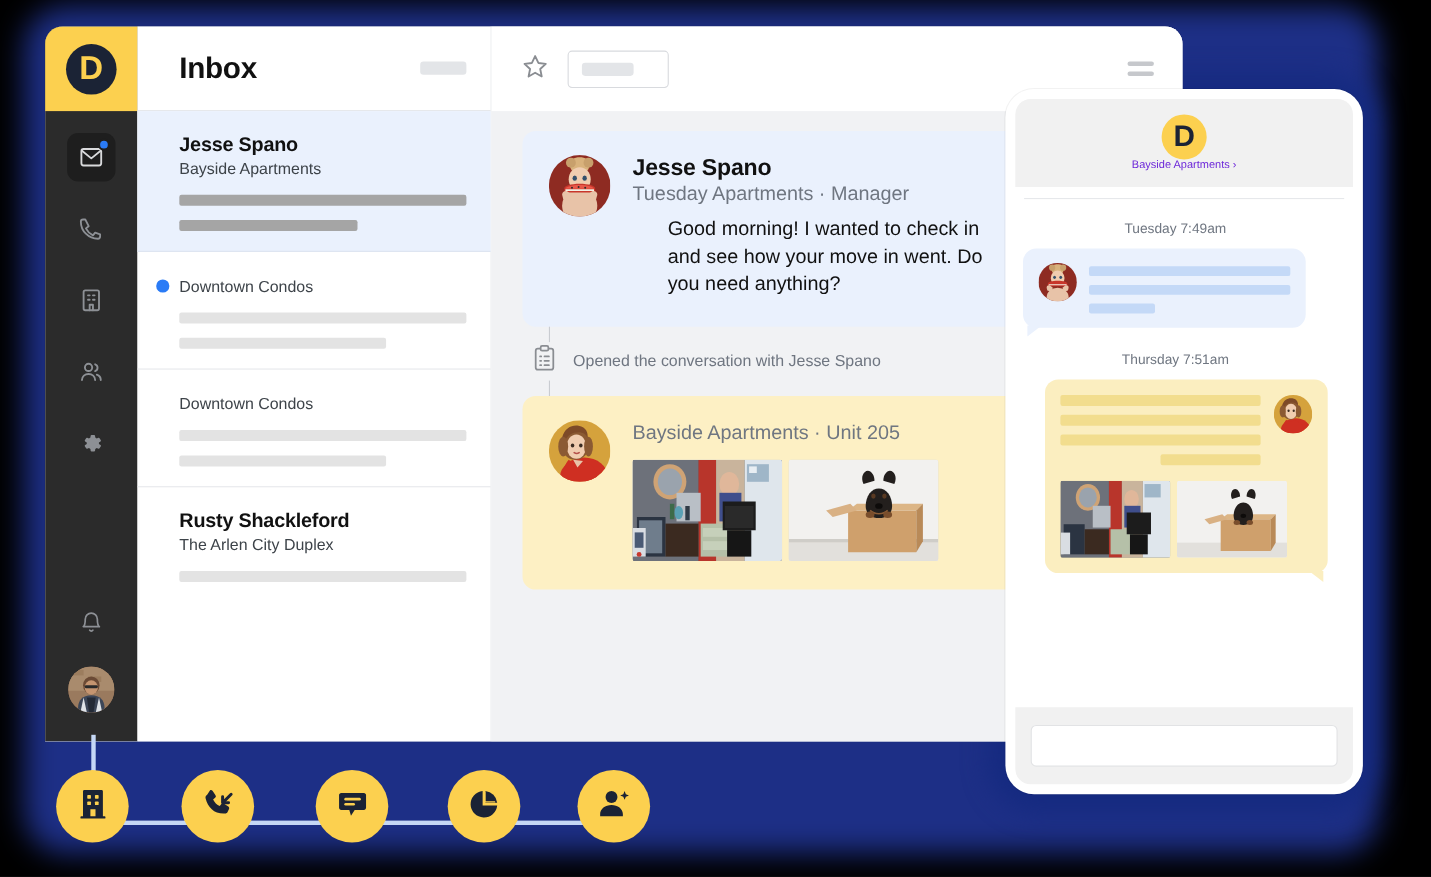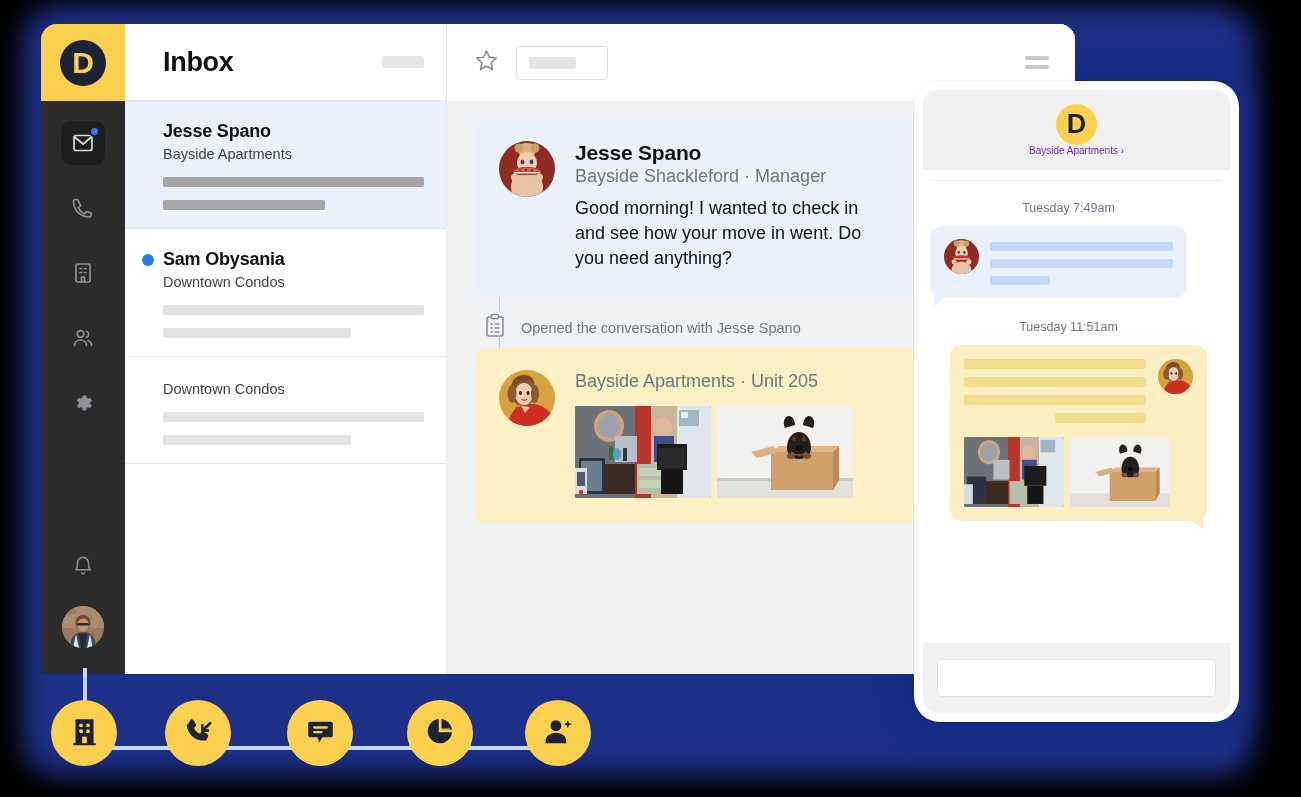--- a/index.html
+++ b/index.html
@@ -113,23 +113,23 @@
 
   .bubble {
     margin: 0 20px 0 28px; border-radius: 12px; padding: 22px 26px 26px 24px;
     display: flex; gap: 20px;
   }
   .bubble.blue { background: #eaf1fd; }
   .bubble.yellow { background: #fdf0c4; }
   .avatar-lg { width: 56px; height: 56px; border-radius: 50%; flex: 0 0 56px; overflow: hidden; position: relative; }
   .msg-name { font-size: 21px; font-weight: bold; color: #111; letter-spacing: -0.2px; }
   .msg-meta { font-size: 18px; color: #6f7681; margin-top: 1px; }
-  .msg-text { font-size: 18px; line-height: 25px; color: #111; margin-top: 9px; max-width: 300px; }
-
-  .event-row { display: flex; align-items: center; gap: 14px; padding: 16px 0 5px 36px; position: relative; }
+  .msg-text { font-size: 18px; line-height: 25px; color: #111; margin-top: 9px; max-width: 300px; margin-left: 32px; }
+
+  .event-row { display: flex; align-items: center; gap: 14px; padding: 16px 0 16px 36px; position: relative; }
   .event-line { position: absolute; left: 52px; width: 1px; background: #c9ccd1; }
   .event-text { font-size: 14.5px; color: #6f7681; }
 
   .photos { display: flex; gap: 6px; margin-top: 14px; }
   .photo { width: 136px; height: 92px; overflow: hidden; border-radius: 2px; position: relative; background: #ddd; }
 
   
   .phone {
     position: absolute; left: 914px; top: 81px;
     width: 325px; height: 641px;
@@ -292,36 +292,42 @@
         <div class="conv-name">Jesse Spano</div>
         <div class="conv-sub">Bayside Apartments</div>
         <div class="conv-lines">
           <div class="cl" style="width:100%"></div>
           <div class="cl" style="width:62%"></div>
         </div>
       </div>
 
       <div class="conv">
         <span class="unread-dot"></span>
-        <div class="conv-name">Sam Obysania</div>
         <div class="conv-sub">Downtown Condos</div>
         <div class="conv-lines">
           <div class="cl" style="width:100%"></div>
           <div class="cl" style="width:72%"></div>
         </div>
       </div>
 
       <div class="conv">
         <div class="conv-sub">Downtown Condos</div>
         <div class="conv-lines">
           <div class="cl" style="width:100%"></div>
           <div class="cl" style="width:72%"></div>
         </div>
       </div>
 
+      <div class="conv" style="border-bottom:none">
+        <div class="conv-name">Rusty Shackleford</div>
+        <div class="conv-sub">The Arlen City Duplex</div>
+        <div class="conv-lines">
+          <div class="cl" style="width:100%"></div>
+        </div>
+      </div>
     </div>
 
     <div class="thread-col">
       <div class="thread-head">
         <span>
           <svg width="27" height="27" viewBox="0 0 24 24" fill="none" stroke="#8a8d92" stroke-width="1.5" stroke-linejoin="round">
             <path d="M12 3.5l2.6 5.6 6 .7-4.5 4.2 1.2 6-5.3-3-5.3 3 1.2-6L3.4 9.8l6-.7z"></path>
           </svg>
         </span>
         <div class="search-box">
@@ -351,21 +357,21 @@
               <path d="M15 31h26v1.6H15z" fill="#f2f0e4"></path>
               <circle cx="21" cy="29.6" r="0.9" fill="#2b2b2b"></circle>
               <circle cx="27" cy="29" r="0.9" fill="#2b2b2b"></circle>
               <circle cx="33" cy="29.6" r="0.9" fill="#2b2b2b"></circle>
               <path d="M12 36c0-3 3-4 5-3l4 3-2 6-6-2z" fill="#e8c3a8"></path>
               <path d="M44 36c0-3-3-4-5-3l-4 3 2 6 6-2z" fill="#e8c3a8"></path>
             </svg>
           </div>
           <div>
             <div class="msg-name">Jesse Spano</div>
-            <div class="msg-meta">Bayside Shackleford · Manager</div>
+            <div class="msg-meta">Tuesday Apartments · Manager</div>
             <div class="msg-text">Good morning! I wanted to check in and see how your move in went. Do you need anything?</div>
           </div>
         </div>
 
         <div class="event-row">
           <div class="event-line" style="top:0;height:14px"></div>
           <div class="event-line" style="bottom:0;height:14px"></div>
           <span>
             <svg width="24" height="26" viewBox="0 0 24 26" fill="none" stroke="#8a8d92" stroke-width="1.6" stroke-linecap="round" stroke-linejoin="round">
               <rect x="4" y="4" width="16" height="19" rx="2"></rect>
@@ -484,21 +490,21 @@
             <ellipse cx="28" cy="50" rx="16" ry="14" fill="#e8c3a8"></ellipse>
           </svg>
         </div>
         <div class="ph-lines">
           <div class="pl" style="width:100%"></div>
           <div class="pl" style="width:100%"></div>
           <div class="pl" style="width:33%"></div>
         </div>
       </div>
 
-      <div class="ph-time" style="margin-top:22px">Tuesday 11:51am</div>
+      <div class="ph-time" style="margin-top:22px">Thursday 7:51am</div>
 
       <div class="ph-bubble-out">
         <div class="out-top">
           <div class="out-lines">
             <div class="ol" style="width:100%"></div>
             <div class="ol" style="width:100%"></div>
             <div class="ol" style="width:100%"></div>
             <div class="ol" style="width:50%;margin-left:50%"></div>
           </div>
           <div class="ph-av">

